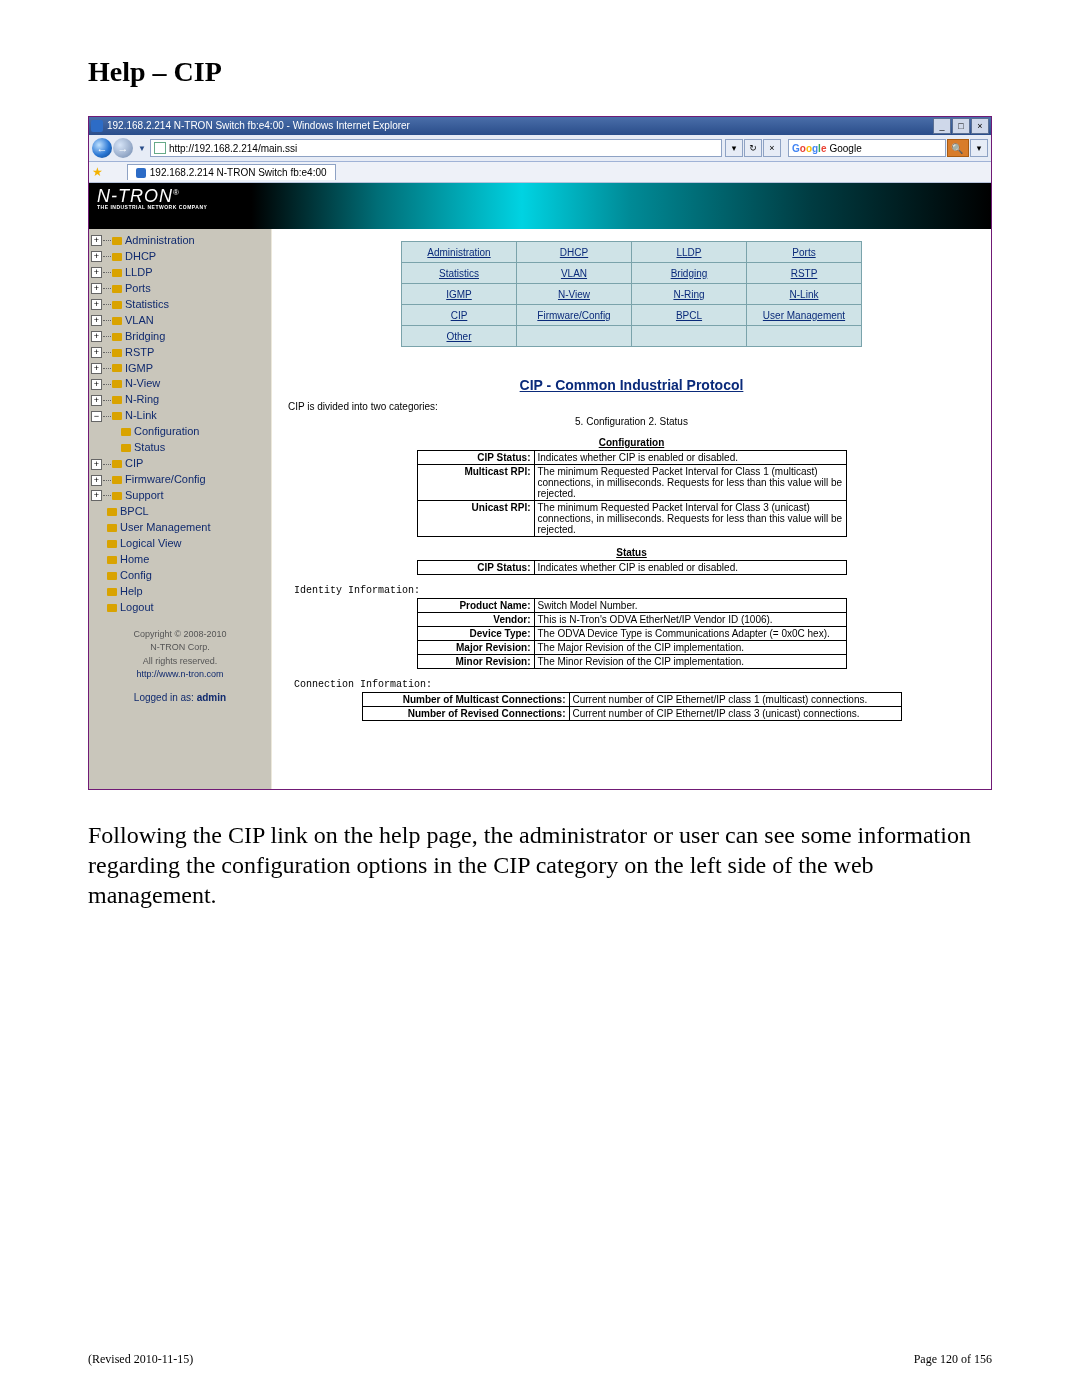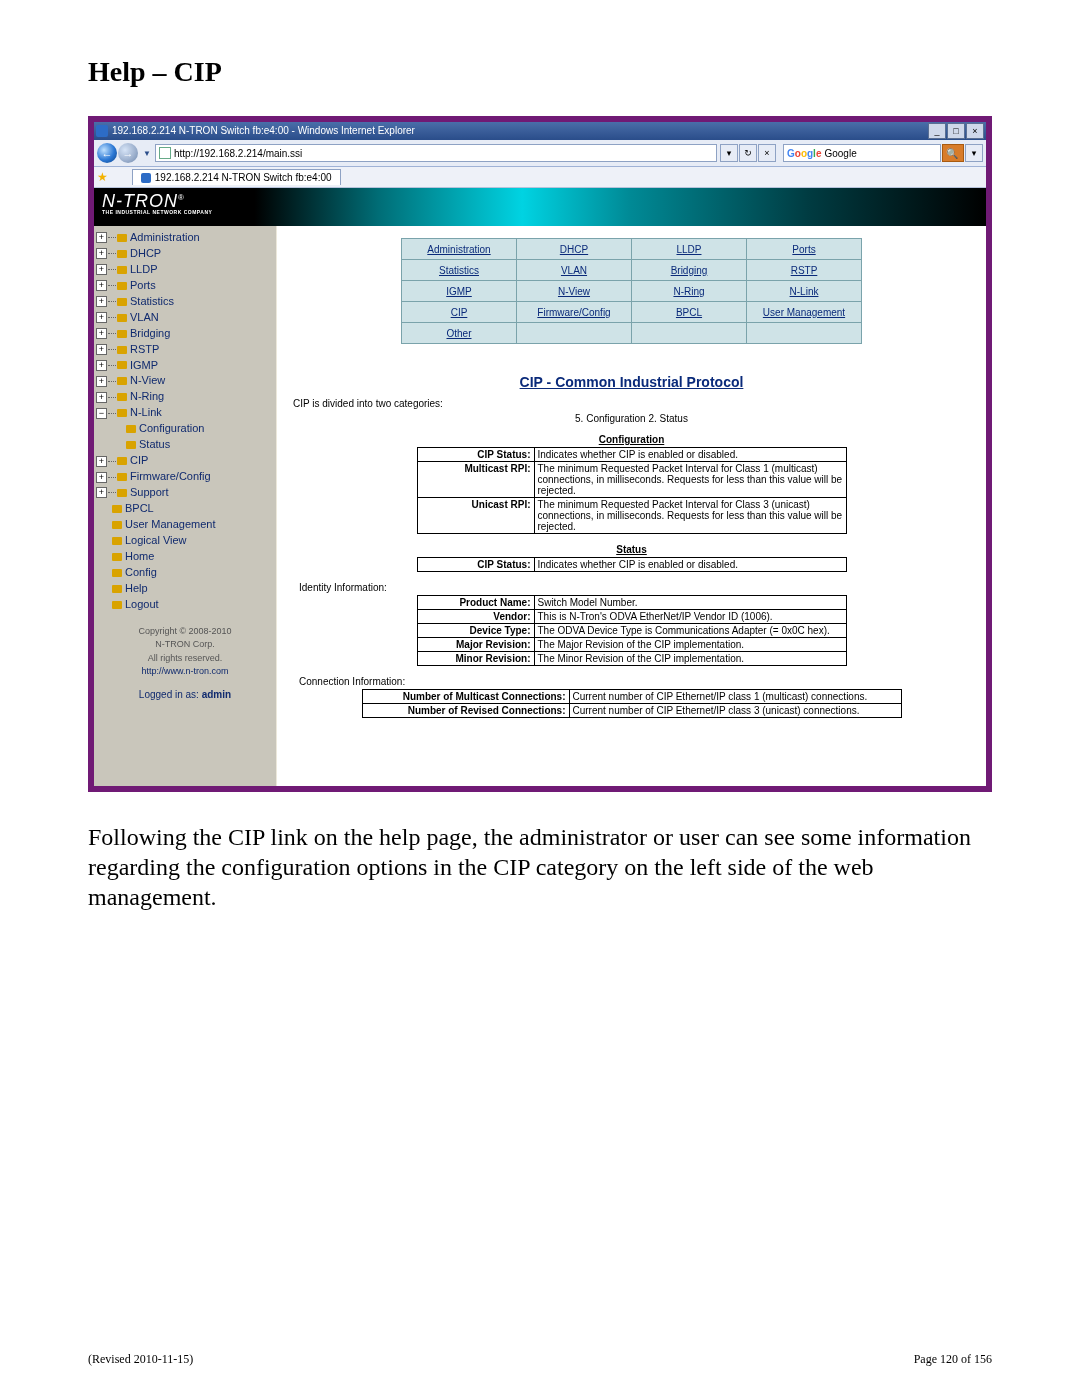--- a/index.html
+++ b/index.html
@@ -1,19 +1,19 @@
 <!DOCTYPE html>
 <html><head>
 <meta charset="utf-8">
 <style>
   html,body{margin:0;padding:0;background:#fff;}
   body{font-family:"Times New Roman",Times,serif;color:#000;width:1080px;}
   .page{padding:56px 88px 32px 88px;box-sizing:border-box;min-height:1397px;position:relative;}
   h1{font-size:28px;font-weight:bold;margin:0 0 28px 0;}
-  .shot{border:6px solid #701a75;width:100%;box-sizing:border-box;position:relative;font-family:Tahoma,Arial,sans-serif;font-size:10px;color:#000;background:#0c4a6e;}
+  .shot{border:1px solid #701a75;width:100%;box-sizing:border-box;position:relative;font-family:Tahoma,Arial,sans-serif;font-size:10px;color:#000;background:#0c4a6e;}
   
   .win-title{background:linear-gradient(to bottom,#4a6ea9,#2a4d8a);color:#fff;height:18px;line-height:18px;display:flex;align-items:center;padding:0 2px;position:relative;}
   .win-title .ie-ico{width:12px;height:12px;background:#2d6cc6;border-radius:2px;margin-right:4px;display:inline-block;}
   .win-title .spacer{flex:1;}
   .win-btn{width:16px;height:14px;background:#cfd8ea;border:1px solid #5a6f93;margin-left:1px;display:flex;align-items:center;justify-content:center;font-size:9px;color:#000;line-height:1;}
   .addr{background:#e7ecf6;height:22px;display:flex;align-items:center;padding:2px 3px;border-bottom:1px solid #9fb2d6;}
   .nav-circle{width:20px;height:20px;border-radius:50%;background:radial-gradient(circle at 35% 35%,#bfe1ff,#2a77d4 55%,#0a3e82);display:flex;align-items:center;justify-content:center;color:#fff;font-size:11px;margin-right:1px;}
   .nav-circle.fwd{background:radial-gradient(circle at 35% 35%,#d6e4f7,#9fb2cf 55%,#6d86ab);}
   .dd{font-size:8px;margin:0 4px;color:#2a4d8a;}
   .url-box{flex:1;background:#fff;border:1px solid #8ea2c4;height:16px;display:flex;align-items:center;padding:0 3px;font-size:10px;color:#000;margin-right:2px;}
@@ -21,21 +21,21 @@
   .small-box{width:16px;height:16px;background:#e7ecf6;border:1px solid #8ea2c4;display:flex;align-items:center;justify-content:center;font-size:9px;margin-left:1px;}
   .srch-box{width:150px;background:#fff;border:1px solid #8ea2c4;height:16px;display:flex;align-items:center;font-size:10px;padding:0 3px;margin-left:7px;}
   .g-ico{font-weight:bold;display:inline-block;margin-right:3px;}
   .g-ico span:nth-child(1){color:#4285F4}.g-ico span:nth-child(2){color:#EA4335}.g-ico span:nth-child(3){color:#FBBC05}.g-ico span:nth-child(4){color:#4285F4}.g-ico span:nth-child(5){color:#34A853}.g-ico span:nth-child(6){color:#EA4335}
   .srch-btn{width:20px;height:16px;background:#d87c2a;border:1px solid #a85a10;display:flex;align-items:center;justify-content:center;color:#fff;font-size:10px;margin-left:1px;}
   .fav{background:#eef1f8;height:20px;display:flex;align-items:center;padding:0 3px;border-bottom:1px solid #b7c3dc;}
   .star{color:#f3b200;font-size:12px;margin-right:6px;}
   .tab-well{margin-left:18px;}
   .tab{background:#fff;border:1px solid #8ea2c4;border-bottom:none;padding:2px 8px;font-size:10px;display:inline-flex;align-items:center;}
   .tab .ie-ico2{width:10px;height:10px;background:#2d6cc6;border-radius:2px;display:inline-block;margin-right:4px;}
-  .banner{height:38px;background:linear-gradient(90deg,#000 0%,#000 18%,#006e77 32%,#00d3e2 48%,#008a96 60%,#003c42 80%,#000 100%);position:relative;}
+  .banner{height:46px;background:linear-gradient(90deg,#000 0%,#000 18%,#006e77 32%,#00d3e2 48%,#008a96 60%,#003c42 80%,#000 100%);position:relative;}
   .logo{position:absolute;left:8px;top:4px;color:#fff;font-family:"Arial Black",Arial;font-size:18px;font-style:italic;letter-spacing:1px;line-height:1;}
   .logo .reg{font-size:8px;vertical-align:super;font-style:normal;}
   .logo .sub{display:block;font-size:5px;letter-spacing:0.5px;font-style:normal;font-family:Arial;font-weight:bold;}
   .body-row{display:flex;background:#c9c6bb;}
   .sidebar{width:178px;min-width:178px;background:#c9c6bb;padding:4px 2px 8px 2px;font-size:11px;color:#102a6e;border-right:1px solid #ece8db;}
   .tree{line-height:1.45;}
   .tree .node{display:flex;align-items:center;white-space:nowrap;}
   .tree .sq{width:9px;height:9px;border:1px solid #666;background:#fff;display:inline-flex;align-items:center;justify-content:center;font-size:9px;line-height:1;color:#000;margin-right:1px;font-family:Arial;}
   .tree .line{display:inline-block;width:8px;border-top:1px dotted #666;vertical-align:middle;margin-right:1px;}
   .tree .fold{width:10px;height:8px;background:#d9a300;border-radius:1px;margin-right:3px;display:inline-block;}
@@ -51,21 +51,21 @@
   .linkgrid a{color:#0a2a7a;text-decoration:underline;}
   .page-title{text-align:center;color:#0a2a7a;font-weight:bold;font-family:Verdana,Arial;text-decoration:underline;font-size:14px;margin:30px 0 8px 0;}
   .intro{font-size:10px;margin-left:-6px;}
   .catline{font-size:10px;text-align:center;margin:4px 0 10px 0;}
   .sect-head{font-size:10px;text-align:center;font-weight:bold;text-decoration:underline;margin-top:4px;}
   .tbl{border-collapse:collapse;margin:2px auto 10px auto;width:430px;}
   .tbl td{border:1px solid #000;font-size:10px;padding:1px 3px;vertical-align:top;}
   .tbl td:first-child{text-align:right;font-weight:bold;width:110px;}
   .tbl.wide{width:540px;}
   .tbl.wide td:first-child{width:200px;}
-  .sub-head{font-size:10px;margin:6px 0 1px 0;}
+  .sub-head{font-size:10px;margin:6px 0 1px 0;font-family:Liberation Mono, monospace;}
   .caption{font-size:24px;line-height:1.25;margin:30px 0 0 0;}
   .foot{position:absolute;bottom:30px;left:88px;right:88px;display:flex;justify-content:space-between;font-size:12px;}
 </style>
 </head>
 <body>
 
 <div class="page">
   <h1>Help – CIP</h1>
 
   <div class="shot">

